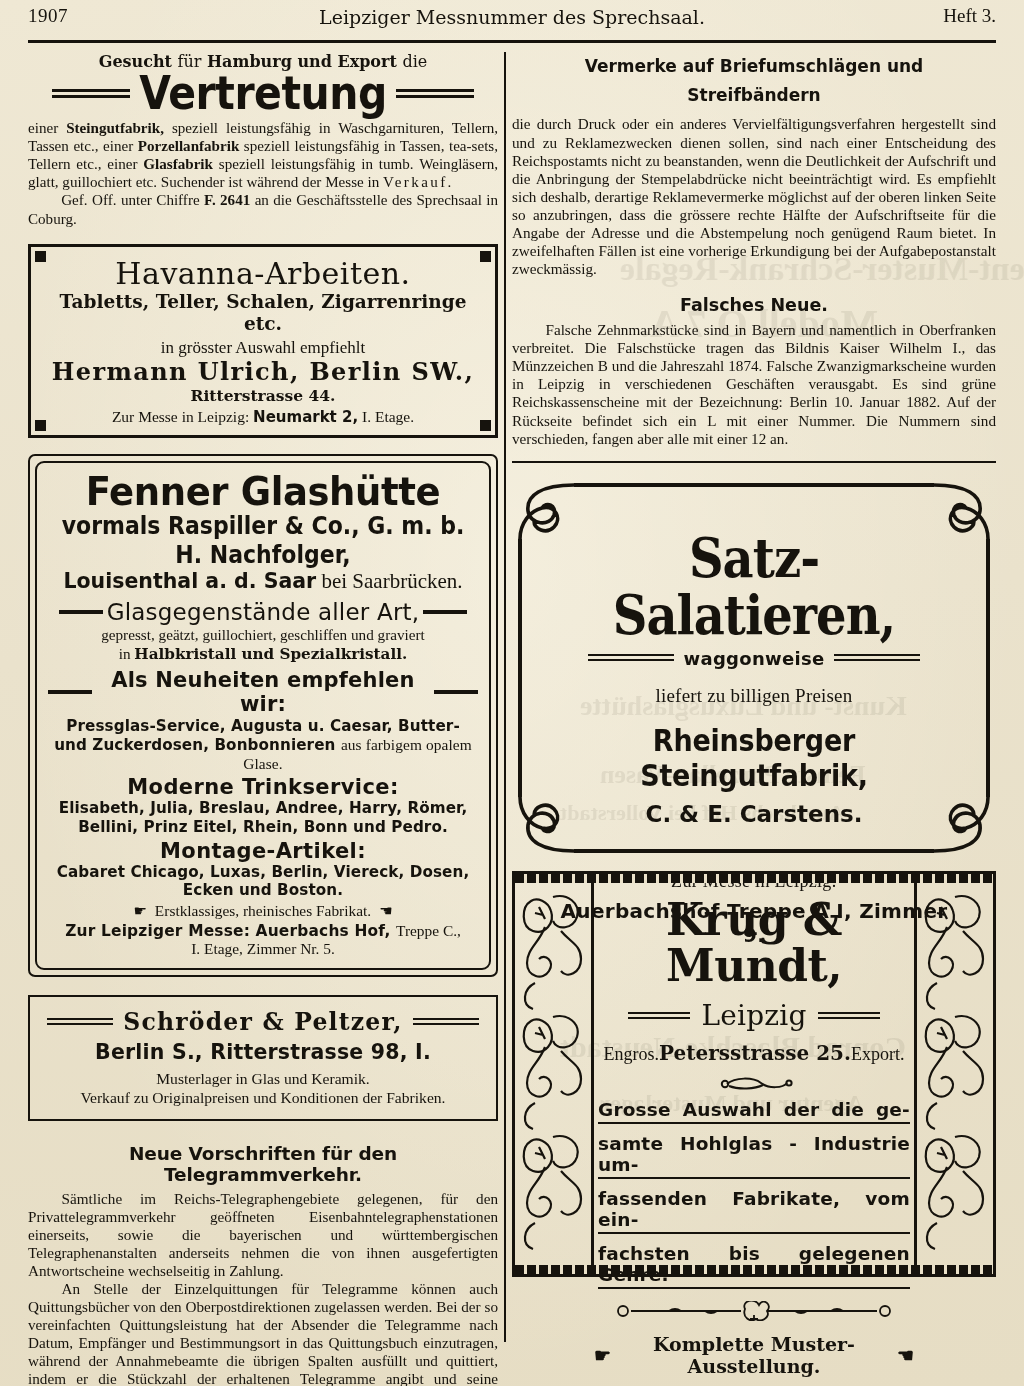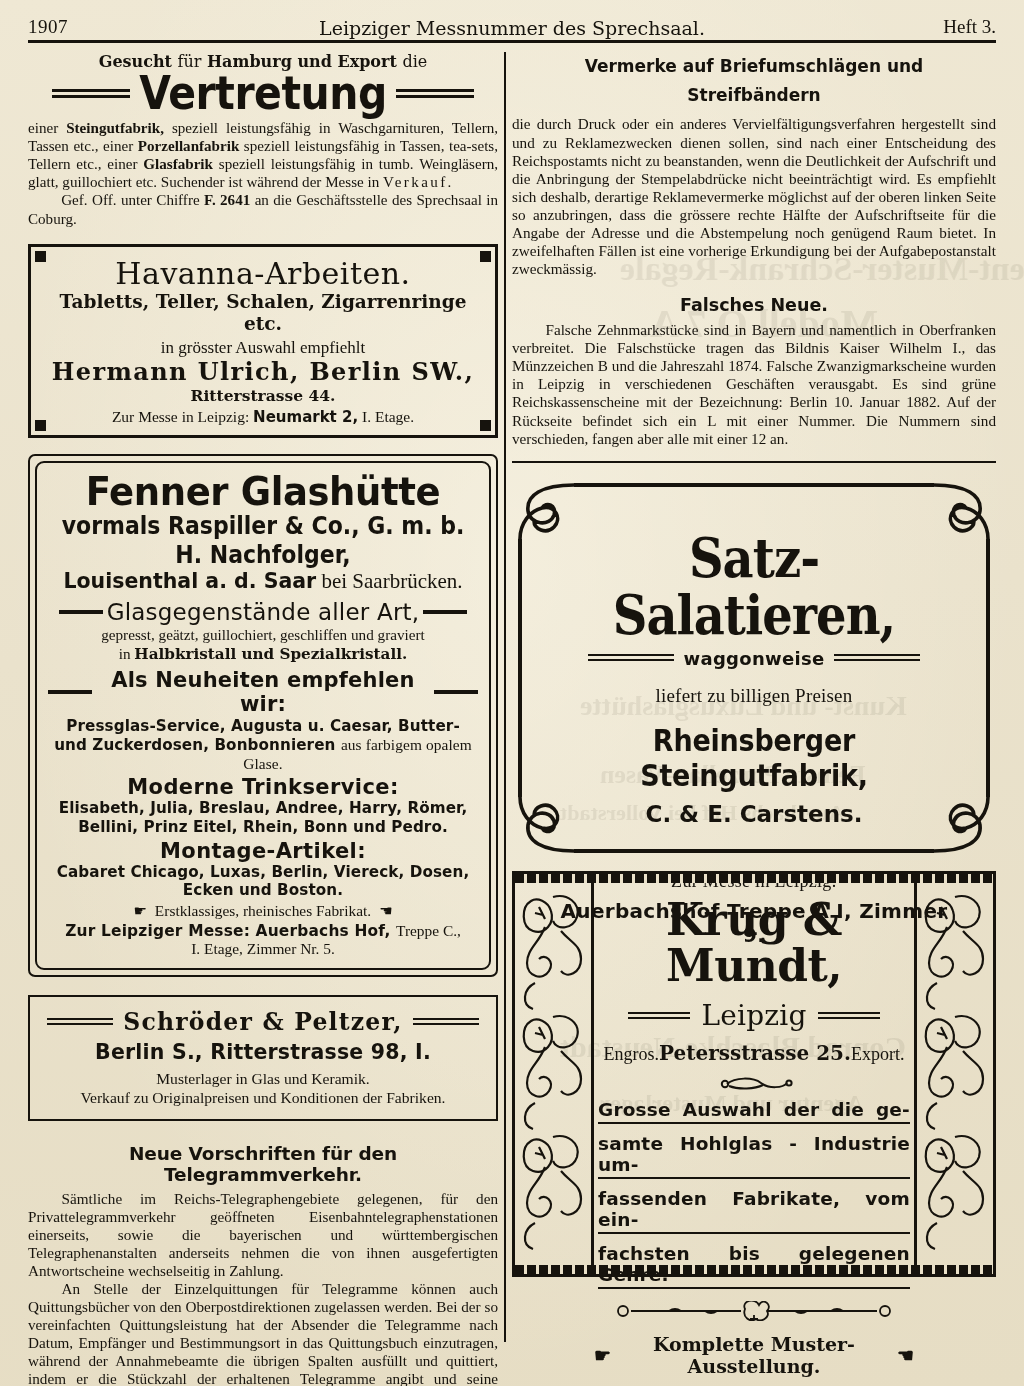--- a/index.html
+++ b/index.html
@@ -23,21 +23,21 @@
     filter:blur(.3px);
   }
   .ghost span{
     position:absolute;transform:scaleX(-1);
     font-weight:bold;color:#3a3121;white-space:nowrap;
   }
 
   .sheet{position:absolute;left:0;top:0;width:1024px;height:1386px;}
 
   
-  .runhead{position:absolute;left:28px;top:16px;width:968px;height:34px;}
+  .runhead{position:absolute;left:28px;top:5px;width:968px;height:34px;}
   .runhead .folio{position:absolute;left:0;top:0;font-size:19px;letter-spacing:.5px;}
   .runhead .issue{position:absolute;right:0;top:0;font-size:19px;}
   .runhead .ctitle{
     position:absolute;left:0;right:0;top:1px;text-align:center;font-size:19px;
     font-family:"DejaVu Serif", serif; font-style:normal;
   }
   .rule-head{position:absolute;left:28px;top:40px;width:968px;height:3px;background:#16130d;}
 
   
   .col{position:absolute;top:52px;}

